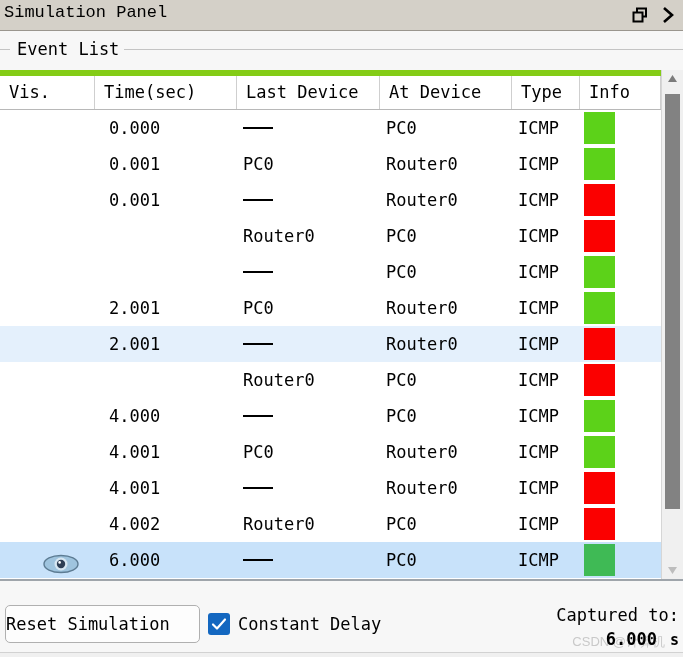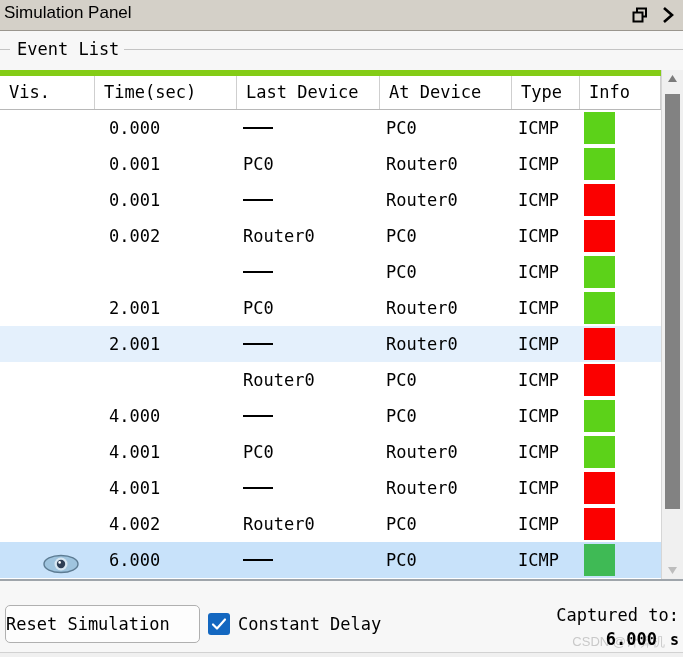--- a/index.html
+++ b/index.html
@@ -31,21 +31,21 @@
     box-sizing: border-box;
   }
   .titlebar-text {
     position: absolute;
     left: 4px;
     top: 3px;
     font-size: 17px;
     color: #000000;
     letter-spacing: 0px;
     white-space: nowrap;
-    font-family: Liberation Sans, sans-serif;
+    font-family: Liberation Mono, monospace;
   }
   .title-btn {
     position: absolute;
     top: 4px;
     width: 22px;
     height: 22px;
     display: flex;
     align-items: center;
     justify-content: center;
     cursor: pointer;
@@ -378,21 +378,20 @@
           <div class="cell cell-time">0.001</div>
           <div class="cell cell-last"><span class="dash"></span></div>
           <div class="cell cell-at">Router0</div>
           <div class="cell cell-type">ICMP</div>
           <div class="cell cell-info">
             <div class="swatch" style="background: rgb(251, 0, 0);"></div>
           </div>
         </div>
         <div class="trow">
           <div class="cell cell-vis"></div>
-          <div class="cell cell-time">0.002</div>
           <div class="cell cell-last">Router0</div>
           <div class="cell cell-at">PC0</div>
           <div class="cell cell-type">ICMP</div>
           <div class="cell cell-info">
             <div class="swatch" style="background: rgb(251, 0, 0);"></div>
           </div>
         </div>
         <div class="trow">
           <div class="cell cell-vis"></div>
           <div class="cell cell-last"><span class="dash"></span></div>

